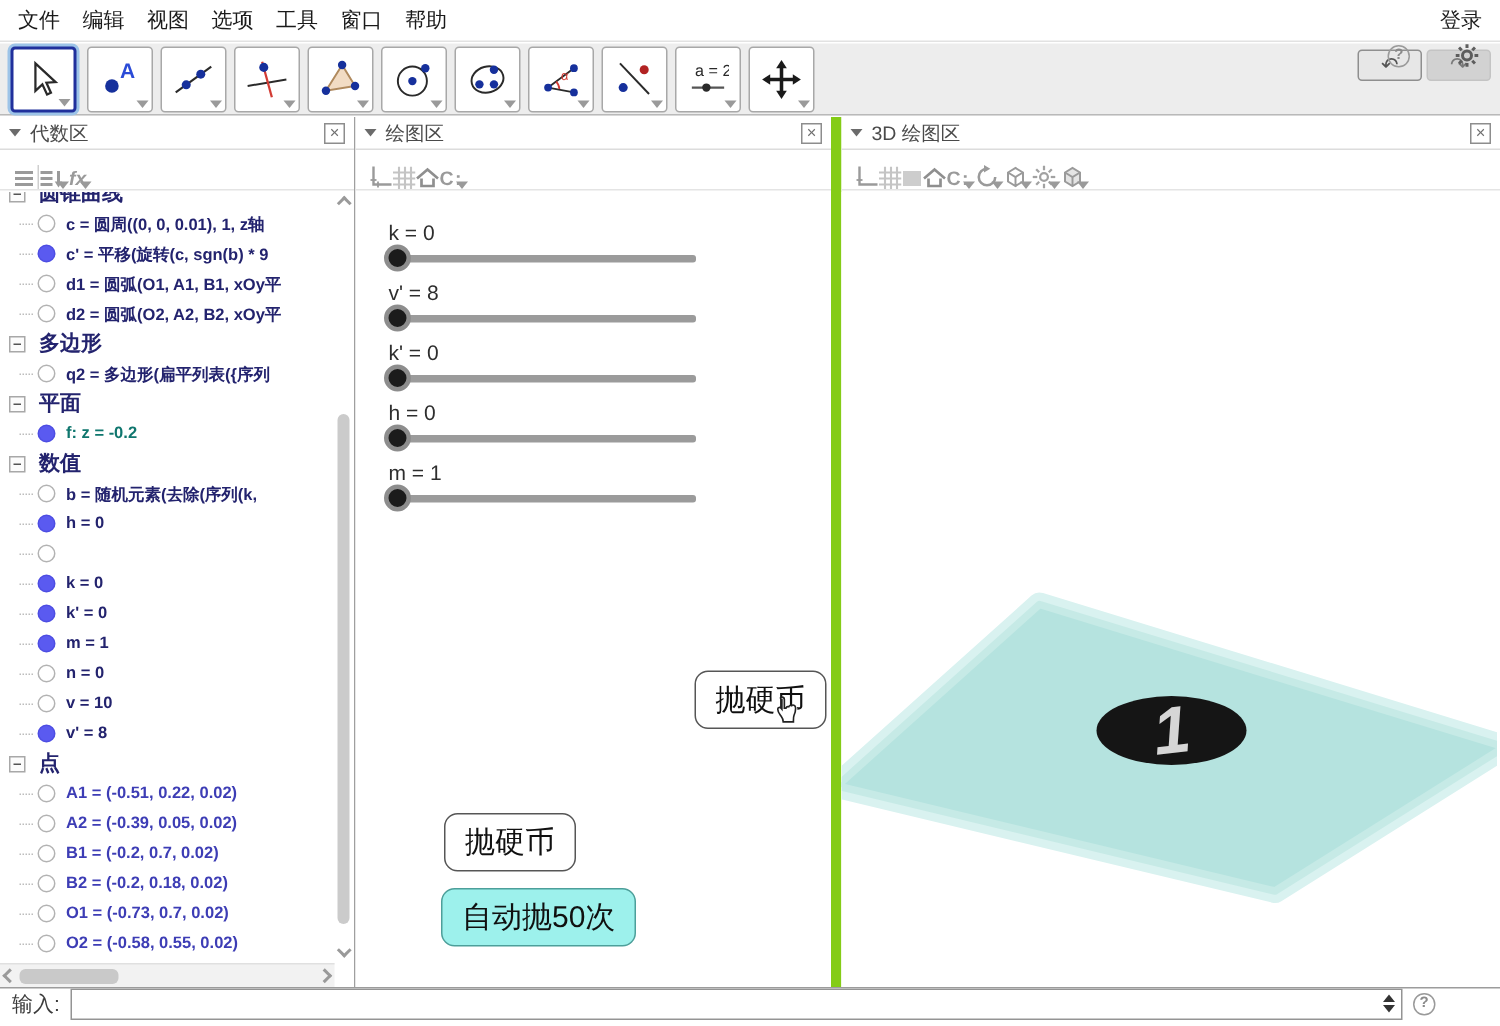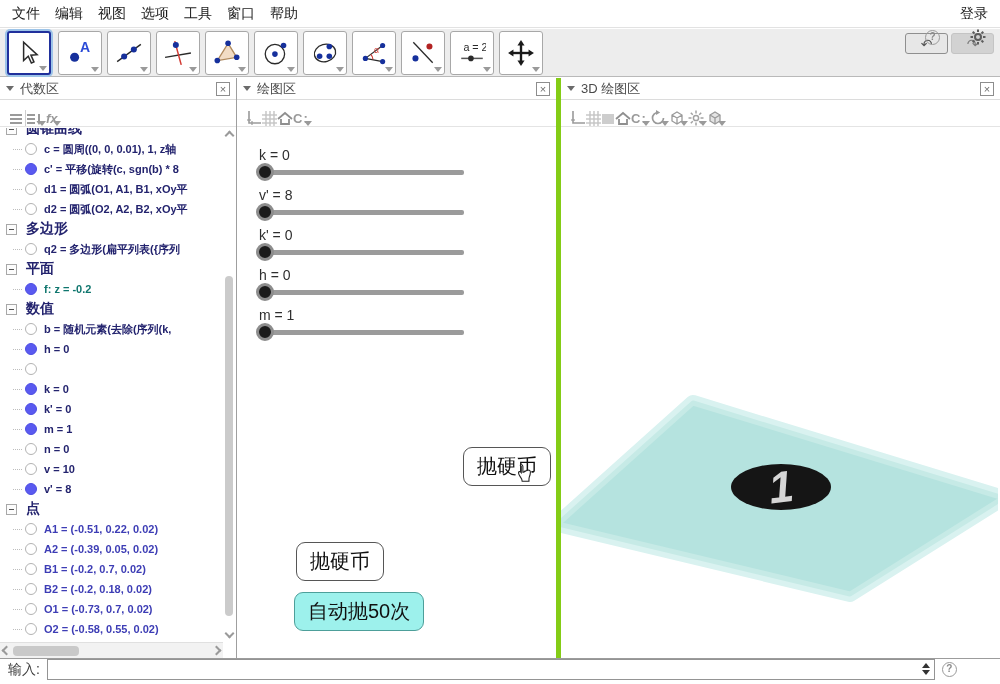--- a/index.html
+++ b/index.html
@@ -22,21 +22,21 @@
   .histbtn{width:43px;height:21px;display:flex;align-items:center;justify-content:center;font-size:14px}
   .histbtn.undo{background:#e7e7e7;border:1px solid #8f8f8f;border-radius:3px;color:#555}
   .histbtn.redo{background:#d2d2d2;border:1px solid #c4c4c4;border-radius:3px;color:#7a7a7a}
   .cornericons{position:absolute;right:14px;top:29px;display:flex;gap:30px;align-items:center}
   .helpcircle{width:15px;height:15px;border:1.5px solid #9a9a9a;border-radius:50%;color:#8a8a8a;font-size:10px;line-height:12px;text-align:center;font-weight:bold}
 
   
   .panels{position:absolute;top:78px;left:0;width:1000px;height:580px;display:flex}
   .panel{position:relative;height:100%;background:#fff}
   .panel.algebra{width:237px;border-right:1px solid #9f9f9f}
-  .panel.graphics{width:324px;border-right:5px solid #84cc16}
+  .panel.graphics{width:324px;border-right:7px solid #84cc16}
   .panel.g3d{flex:1}
   .panel-header{height:22px;display:flex;align-items:center;padding:0 6px;font-size:13px;color:#4a4a4a;border-bottom:1px solid #dcdcdc}
   .tri{width:0;height:0;border-left:4px solid transparent;border-right:4px solid transparent;border-top:5px solid #6b6b6b;margin-right:6px;flex:none}
   .close-box{margin-left:auto;width:14px;height:14px;border:1px solid #8d8d8d;color:#6e6e6e;font-size:11px;line-height:12px;text-align:center;flex:none}
   .stylebar{height:27px;display:flex;align-items:flex-end;padding:0 9px;border-bottom:1px solid #e4e4e4;color:#9a9a9a}
   .sb-sep{width:1px;height:16px;background:#cfcfcf}
   .sb-c{font-size:13px;font-weight:bold;color:#9a9a9a;letter-spacing:1px}
   .dd-s{width:0;height:0;border-left:4px solid transparent;border-right:4px solid transparent;border-top:5px solid #9a9a9a;margin-left:-5px}
   .sb-fx{font-size:13px;font-style:italic;color:#9a9a9a;font-weight:bold}
 
@@ -280,21 +280,21 @@
 
               <span class="stub"></span>
               <span class="marker hollow"></span>
               <span class="atext">c = 圆周((0, 0, 0.01), 1, z轴</span>
             </div>
 
             <div class="arow item">
 
               <span class="stub"></span>
               <span class="marker filled"></span>
-              <span class="atext">c' = 平移(旋转(c, sgn(b) * 8</span>
+              <span class="atext">c' = 平移(旋转(c, sgn(b) * 9</span>
             </div>
 
             <div class="arow item">
 
               <span class="stub"></span>
               <span class="marker hollow"></span>
               <span class="atext">d1 = 圆弧(O1, A1, B1, xOy平</span>
             </div>
 
             <div class="arow item">

